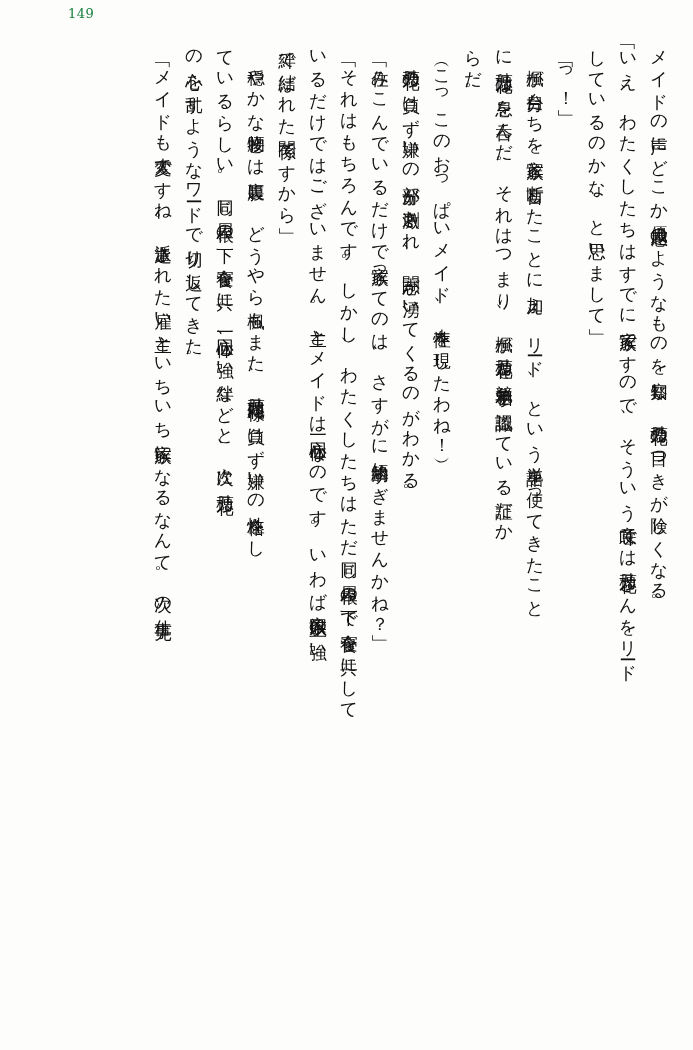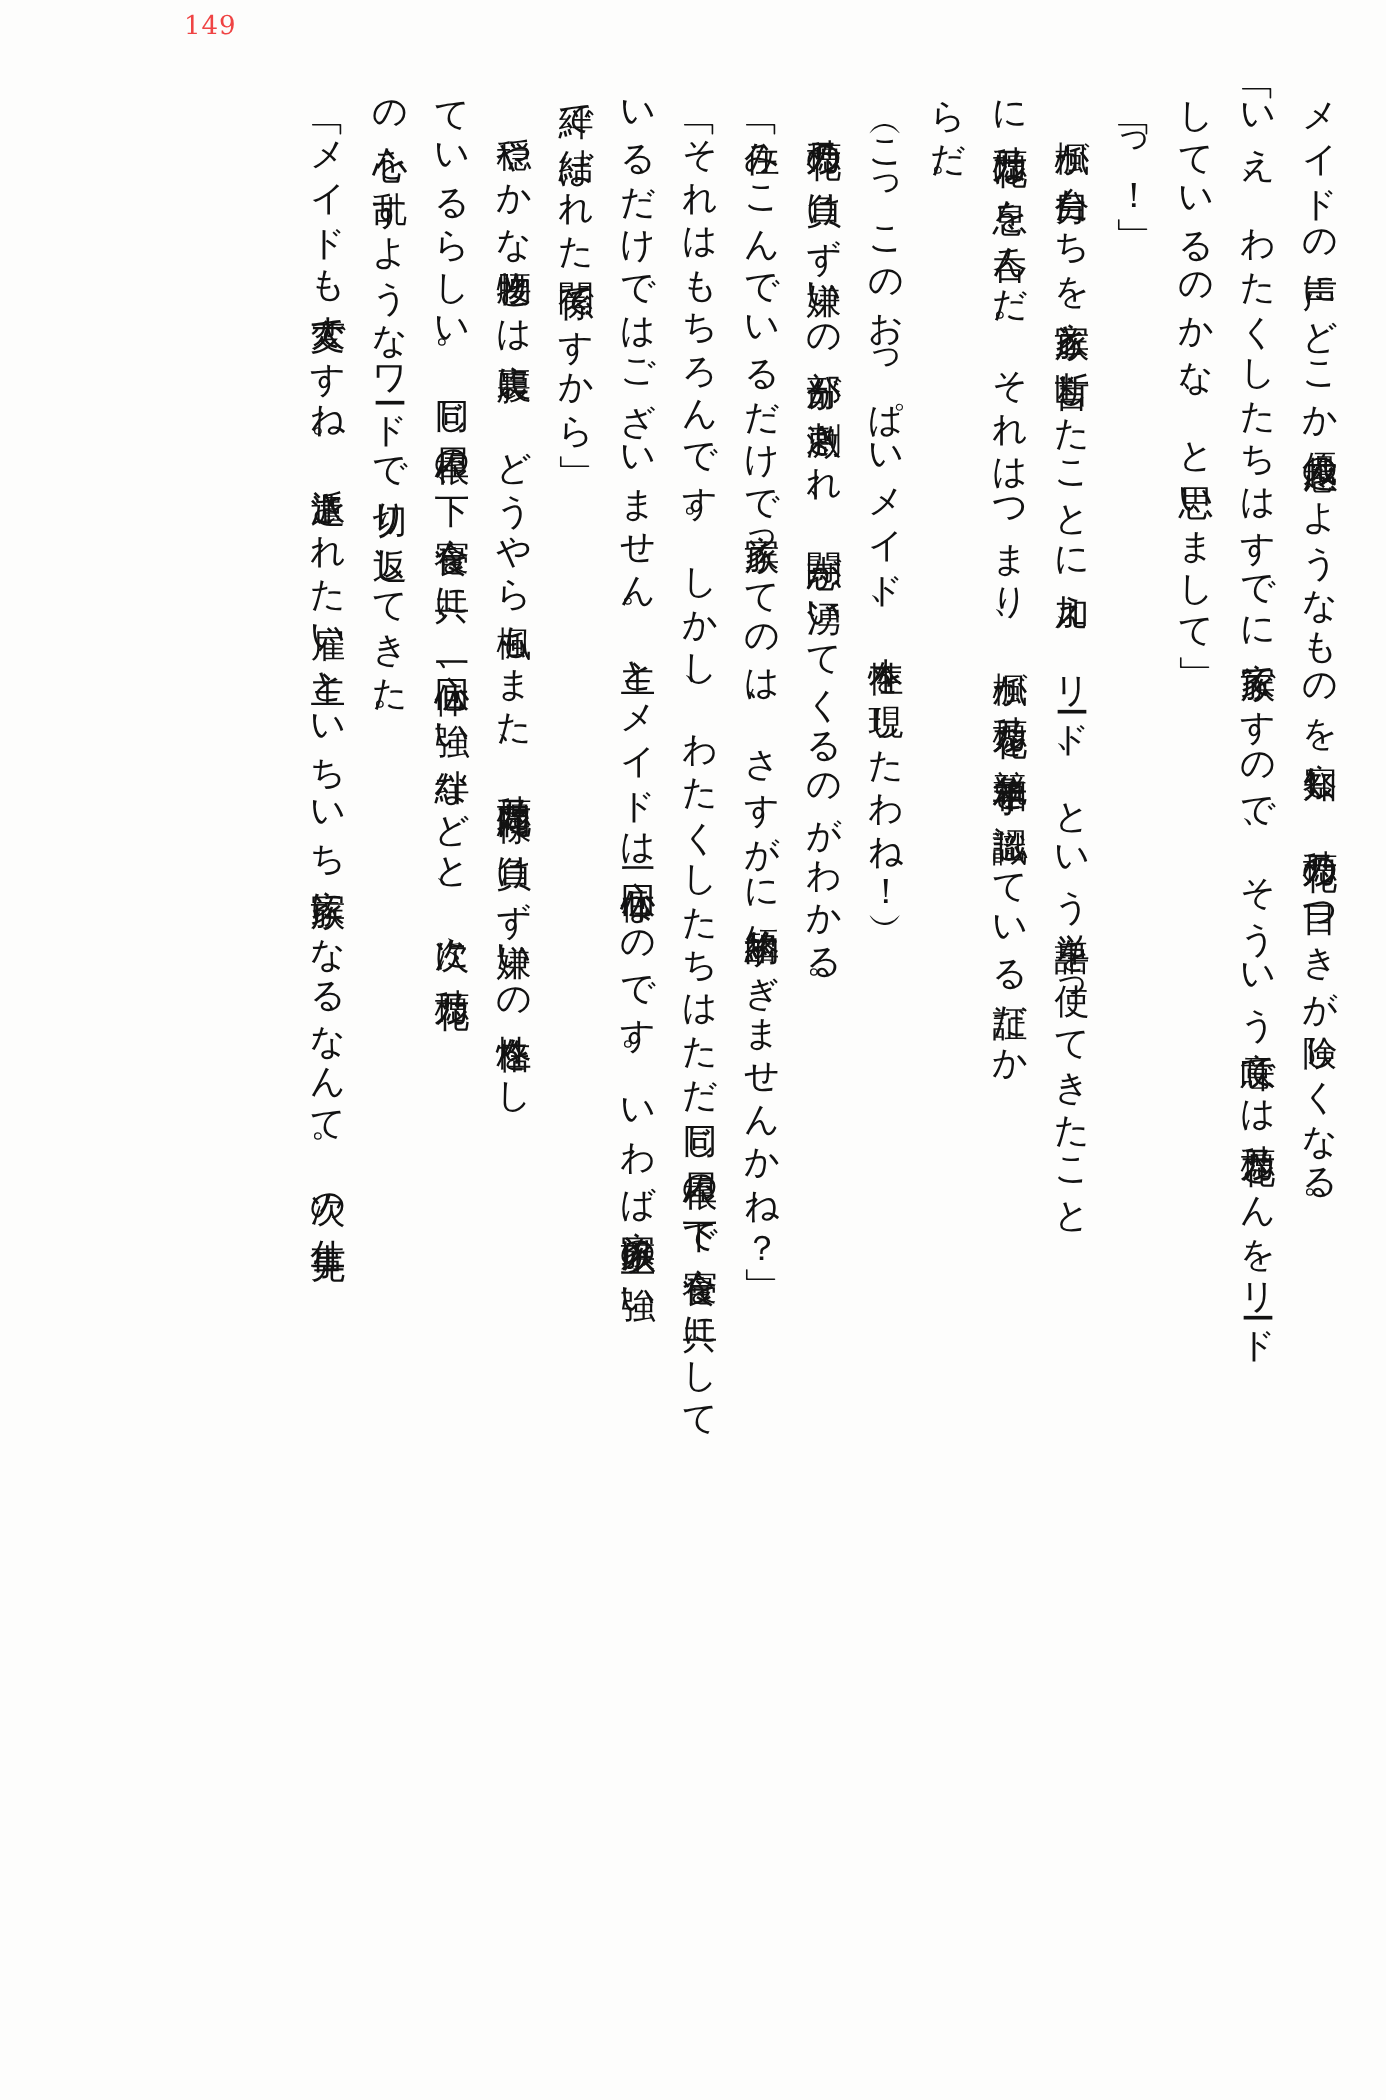--- a/index.html
+++ b/index.html
@@ -18,24 +18,24 @@
 
   .page {
     position: absolute;
     inset: 0;
     background: #fdfdfc;
   }
 
   .page-number {
     position: absolute;
     top: 6px;
-    left: 92px;
+    left: 68px;
     font-size: 13px;
     letter-spacing: 0.5px;
-    color: #ef4444;
+    color: #15803d;
     font-family: "DejaVu Serif", "Liberation Serif", serif;
   }
 
   
   .text-body {
     position: absolute;
     top: 38px;
     right: 26px;
     left: 26px;
     bottom: 26px;

